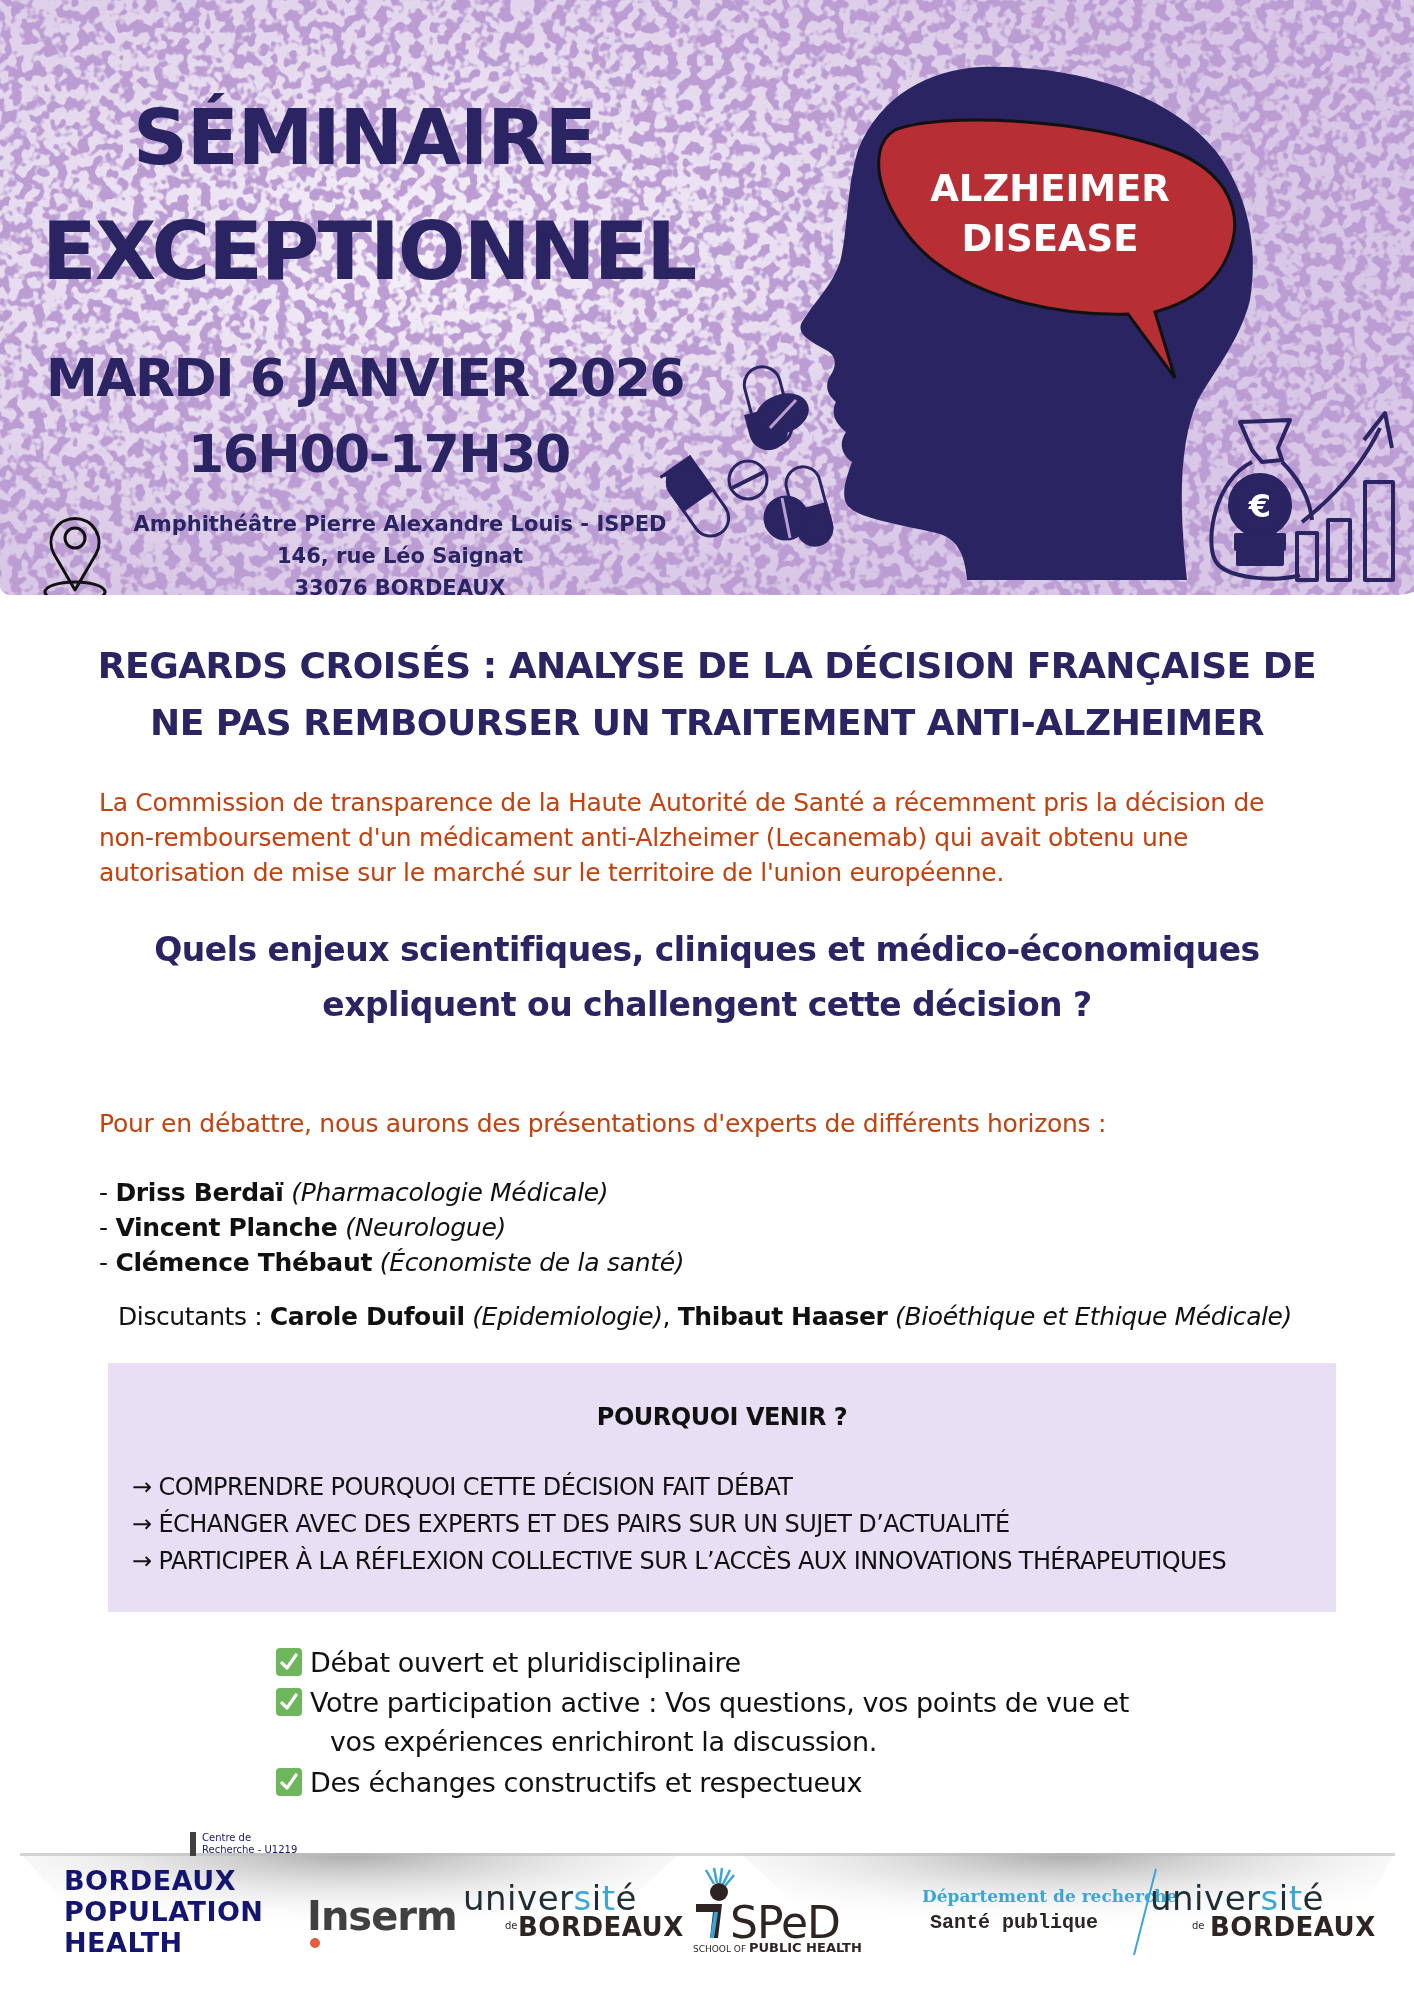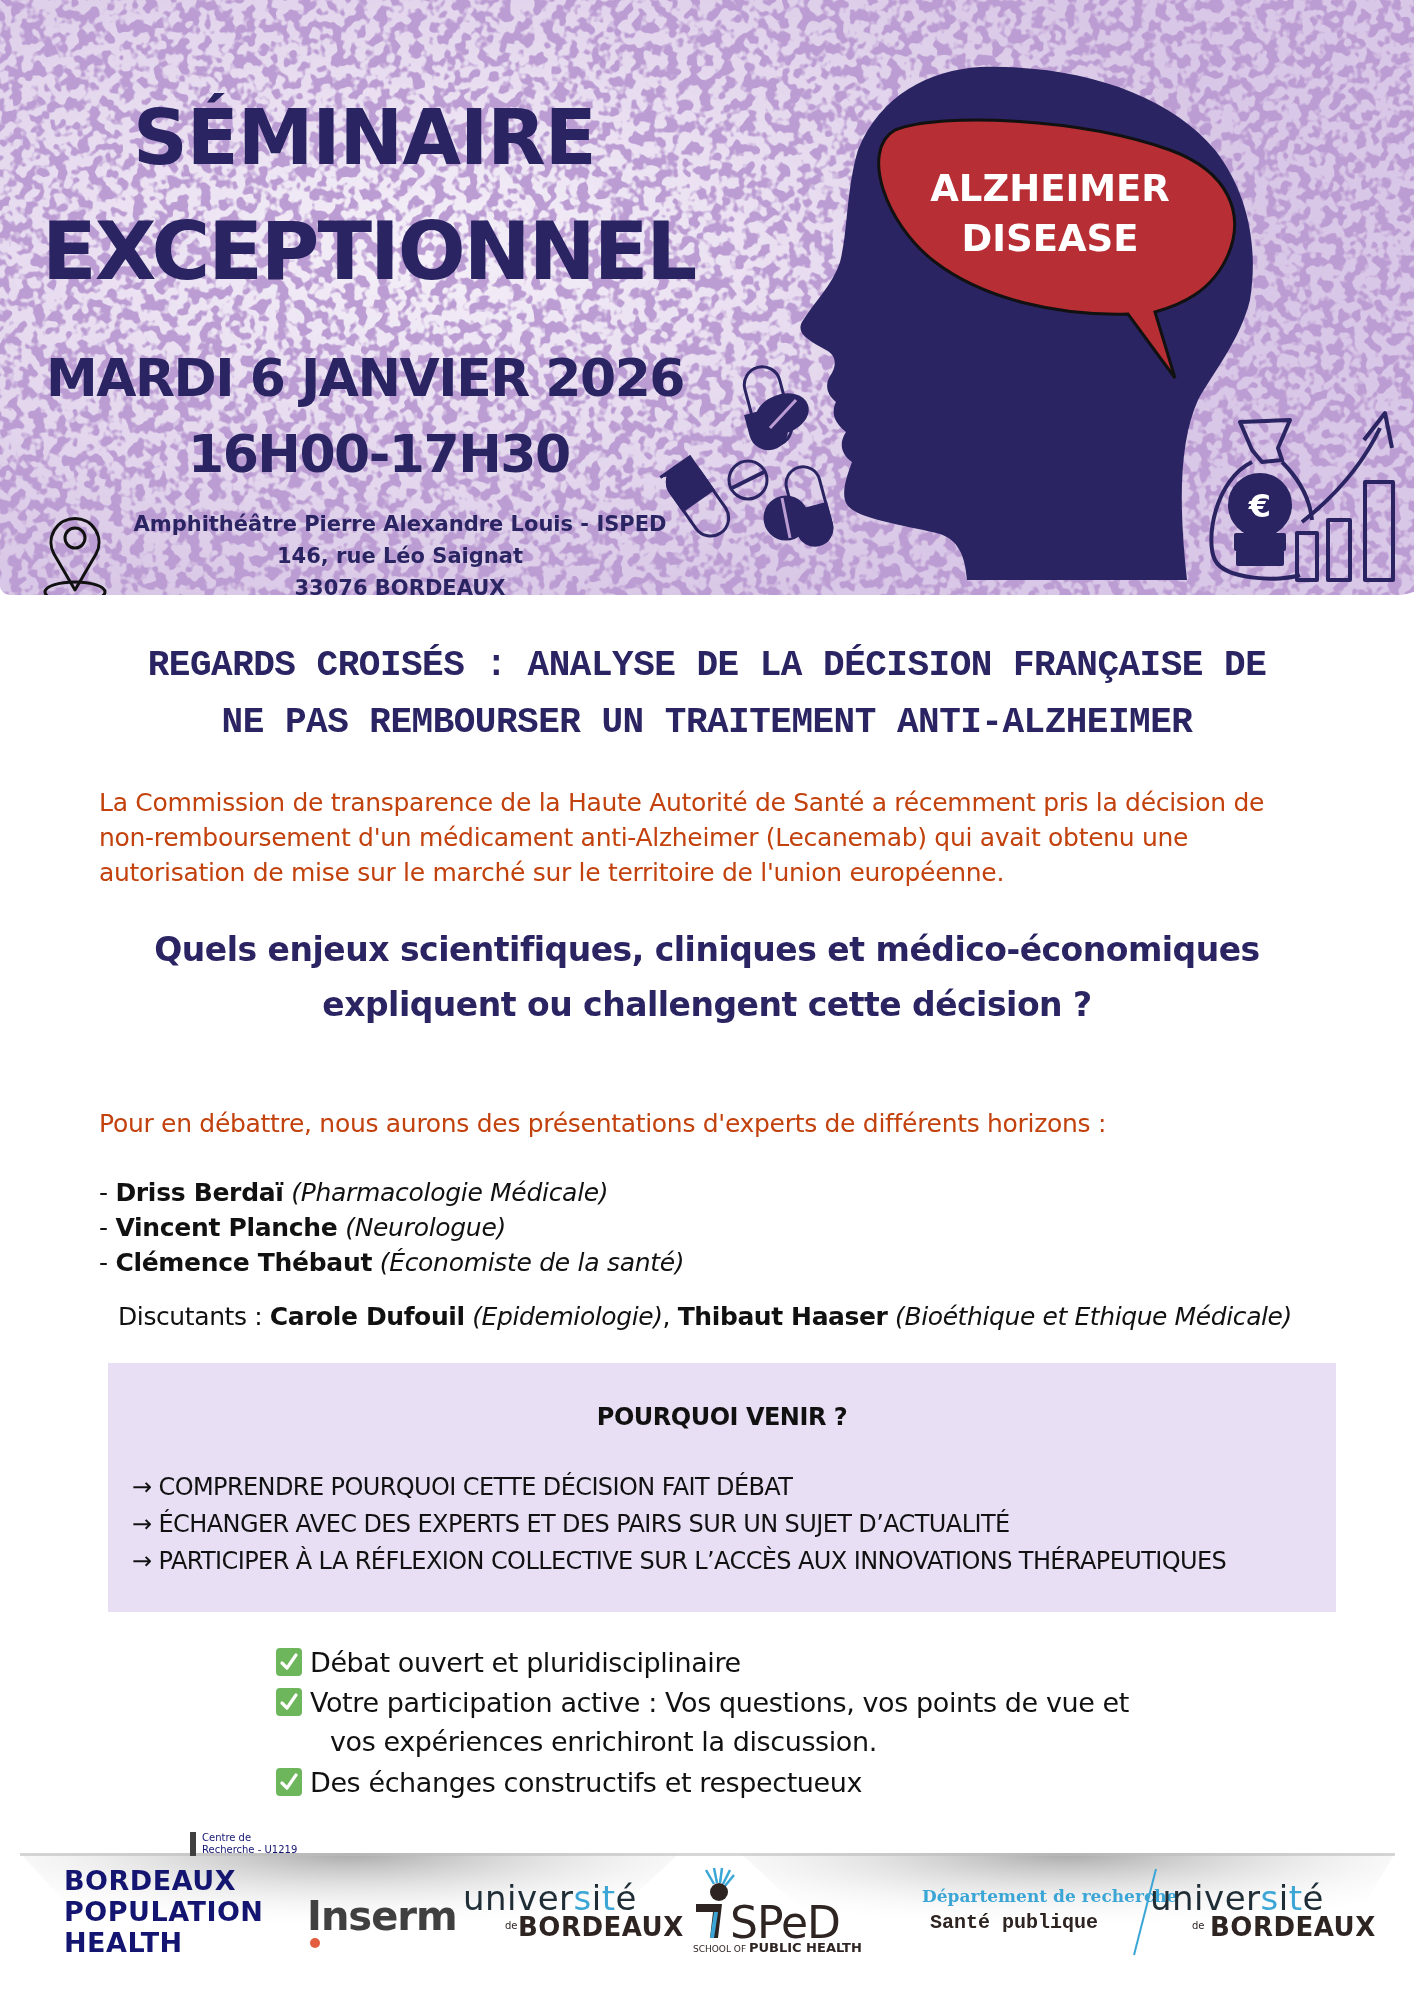--- a/index.html
+++ b/index.html
@@ -22,21 +22,21 @@
   #addr2 { top:544px; }
   #addr3 { top:576px; }
   #pin { left:42px; top:510px; }
   #art { left:0; top:0; }
   .bubble-text { font-weight:bold; color:#ffffff; font-size:37px; text-align:center; width:360px; left:870px; line-height:1; }
   #bub1 { top:170px; }
   #bub2 { top:220px; }
 
   
   .heading { left:0; width:1414px; text-align:center; font-weight:bold; color:#2A2463;
-             font-size:36px; letter-spacing:-0.5px; white-space:nowrap; line-height:1;font-family:Liberation Mono, monospace; }
+             font-size:36px; letter-spacing:-0.5px; white-space:nowrap; line-height:1; }
   #h1 { top:648px; }
   #h2 { top:705px; }
   .para { left:99px; font-size:25px; line-height:35px; color:#c2410c; white-space:nowrap; letter-spacing:-0.3px; }
   #para { top:785px; }
   .question { left:0; width:1414px; text-align:center; color:#2A2463; font-weight:bold; font-size:33px;
               white-space:nowrap; letter-spacing:-0.5px; line-height:1; }
   #q1 { top:933px; }
   #q2 { top:988px; }
   #intro { top:1106px; }
   .speaker { left:99px; font-size:25px; white-space:nowrap; letter-spacing:-0.3px; line-height:1; }

